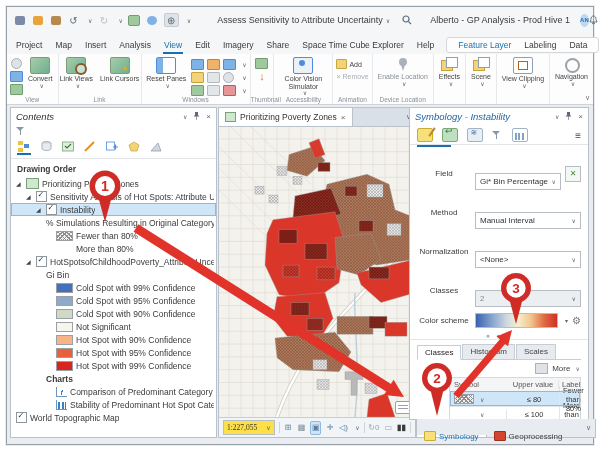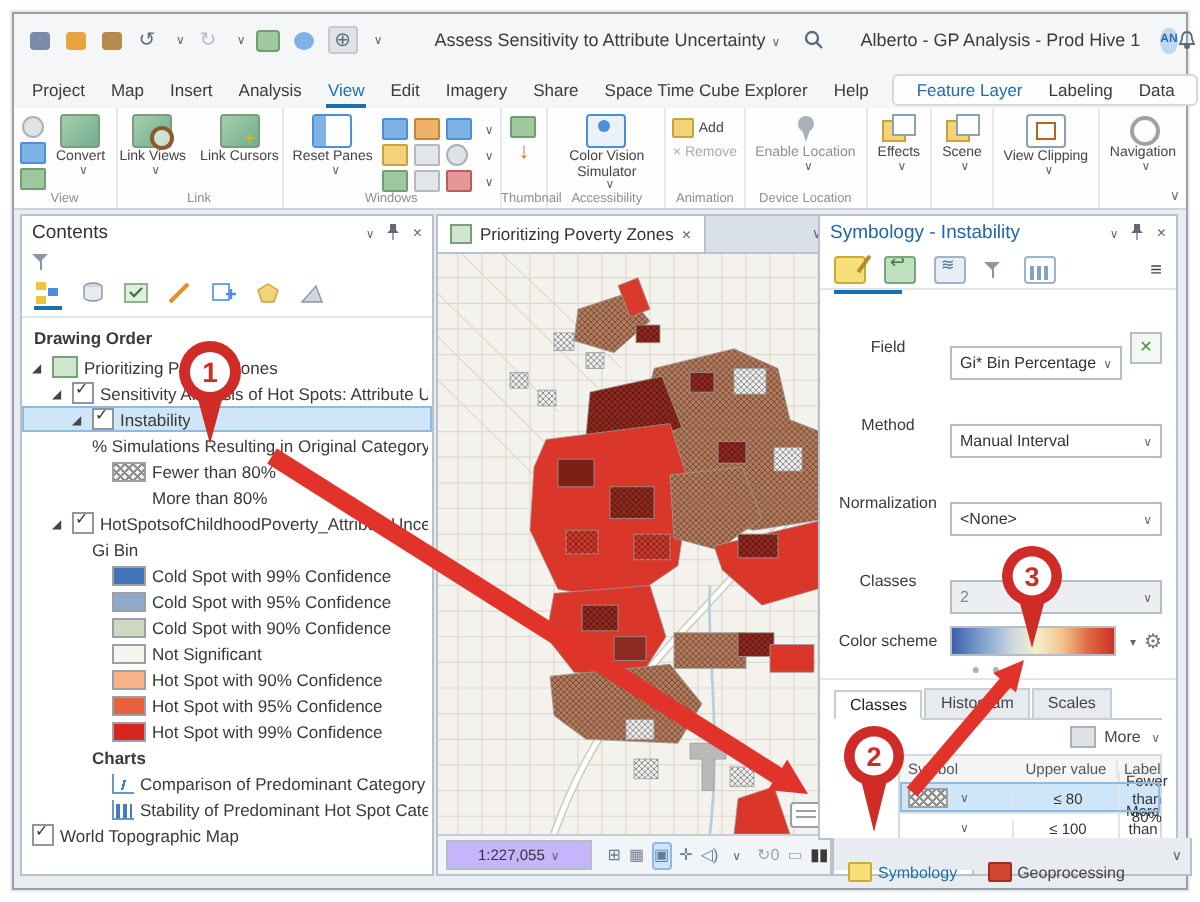--- a/index.html
+++ b/index.html
@@ -60,21 +60,21 @@
   .smallbtn{display:flex;align-items:center;gap:2px;font-size:7px;color:#444;white-space:nowrap;}
   .smallbtn.dis{color:#a7adb3;}
   .orange-dn{color:#e07820;font-weight:bold;font-size:11px;line-height:10px;}
   .ribbon-collapse{position:absolute;right:3px;bottom:2px;font-size:7px;color:#777;}
   
   .main{position:absolute;left:0;right:0;top:98px;bottom:0;background:#e9edf1;}
   .panel{position:absolute;background:#fff;border:1px solid #b9c2cb;}
   
   .contents{left:3px;top:2px;width:205px;bottom:6px;display:flex;flex-direction:column;overflow:hidden;}
   .phead{height:17px;display:flex;align-items:center;padding:0 5px;font-size:9.5px;}
-  .phead .ptitle{color:#333;}
+  .phead .ptitle{color:#333;font-style:italic;}
   .phead.blue .ptitle{color:#2166a5;}
   .phead .hicons{margin-left:auto;display:flex;gap:6px;align-items:center;color:#667;font-size:8px;}
   .searchrow{display:flex;align-items:center;gap:3px;padding:1px 5px 3px;}
   .funnel{width:9px;height:9px;position:relative;}
   .funnel:before{content:"";position:absolute;left:0;top:1px;border-left:4px solid transparent;border-right:4px solid transparent;border-top:4px solid #8a97a5;}
   .funnel:after{content:"";position:absolute;left:3.5px;top:4px;width:1.5px;height:5px;background:#8a97a5;}
   .searchbox{flex:1;height:14px;border:1px solid #bcc4cc;background:#fff;display:flex;align-items:center;padding:0 3px;}
   .searchbox input{border:none;outline:none;flex:1;font-size:8px;font-style:italic;color:#8a8f95;font-family:"Liberation Sans",sans-serif;background:transparent;min-width:0;}
   .icontabs{display:flex;gap:8px;padding:2px 6px 3px;border-bottom:1px solid #e3e6e9;align-items:flex-end;}
   .ictab{width:14px;height:13px;display:flex;align-items:center;justify-content:center;padding-bottom:2px;}
@@ -98,21 +98,21 @@
   .mappanel{left:211px;top:2px;width:196px;bottom:6px;display:flex;flex-direction:column;padding:0;}
   .maptabs{height:18px;background:#d9e0e8;display:flex;align-items:stretch;border-bottom:1px solid #b9c2cb;}
   .maptab{background:#fff;display:flex;align-items:center;gap:4px;padding:0 6px;font-size:8.5px;border-right:1px solid #b9c2cb;}
   .maptab .close{color:#666;font-size:8px;}
   .maptabs .strip-chev{margin-left:auto;align-self:center;padding-right:4px;color:#667;font-size:7px;}
   .mapcanvas{flex:1;position:relative;overflow:hidden;background:#f4f2ec;}
   .mapcanvas svg{position:absolute;inset:0;}
   .popout{position:absolute;right:4px;bottom:3px;width:14px;height:11px;background:#fff;border:1px solid #98a0a8;border-radius:2px;}
   .popout:before{content:"";position:absolute;left:2px;top:3px;right:2px;height:1px;background:#98a0a8;box-shadow:0 3px 0 #98a0a8;}
   .statusbar{height:19px;background:#f2f5f8;border-top:1px solid #c6cdd4;display:flex;align-items:center;gap:4px;padding:0 4px;font-size:8px;color:#556;}
-  .scalebox{width:56px;height:13px;background:#c4b5fd;border:1px solid #b6bdc4;display:flex;align-items:center;justify-content:space-between;padding:0 15px;font-size:7.5px;color:#333;}
+  .scalebox{width:56px;height:13px;background:#fde047;border:1px solid #b6bdc4;display:flex;align-items:center;justify-content:space-between;padding:0 3px;font-size:7.5px;color:#333;font-family:Liberation Serif, serif;}
   .sico{width:12px;height:12px;display:flex;align-items:center;justify-content:center;font-size:8px;color:#5b7e9e;}
   .sico.act{background:#cfe4f7;border:1px solid #8cbae2;border-radius:2px;}
   .sep{width:1px;height:11px;background:#cfd4d9;}
   
   .symb{left:402px;top:2px;width:178px;bottom:24px;display:flex;flex-direction:column;overflow:hidden;text-align:center;}
   .symb .icstrip{display:flex;align-items:center;gap:9px;padding:3px 7px 2px;border-bottom:1px solid #e3e6e9;}
   .symb .icstrip .hamb{margin-left:auto;color:#444;font-size:10px;}
   .pico{width:14px;height:12px;border-radius:2px;position:relative;}
   .pico.note{background:#f7df7a;border:1px solid #c9ad33;}
   .pico.note:after{content:"";position:absolute;right:-1px;top:-2px;width:2px;height:10px;background:#b98a2c;transform:rotate(35deg);}

